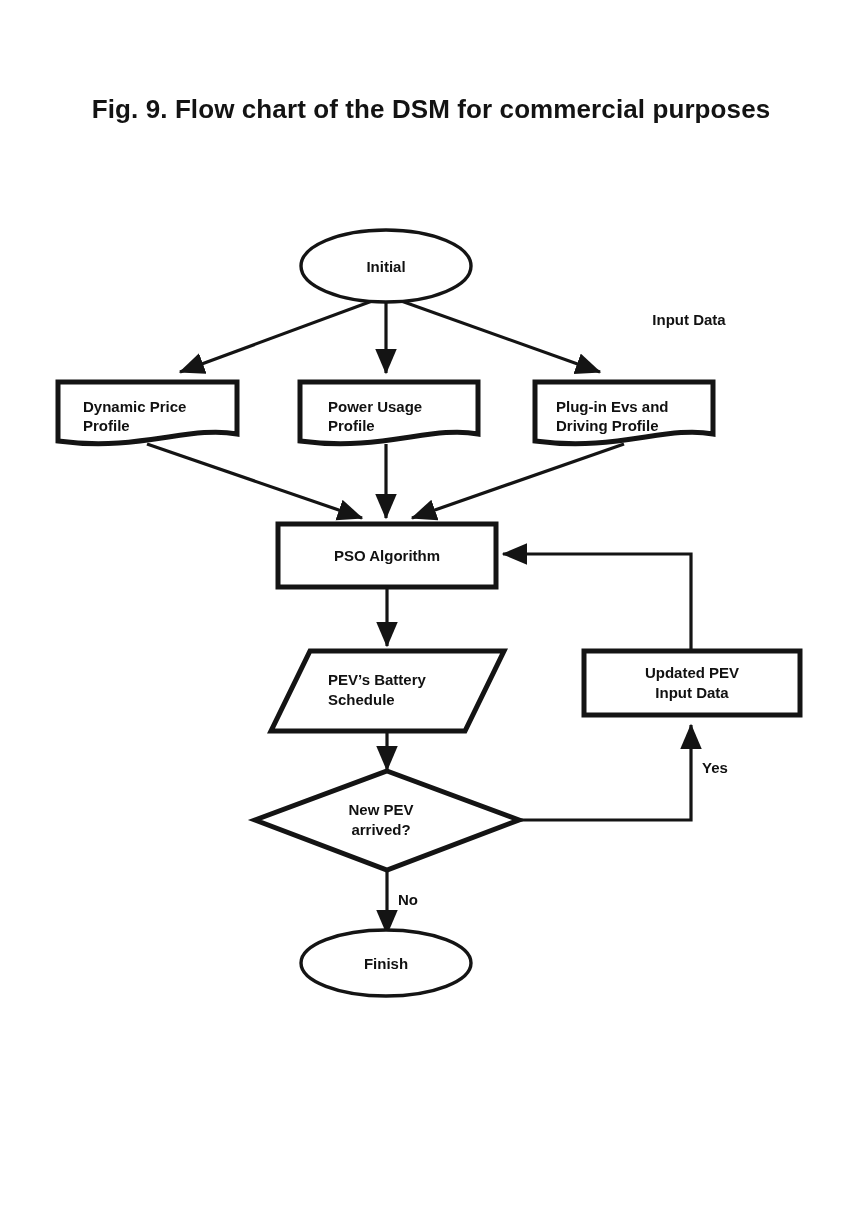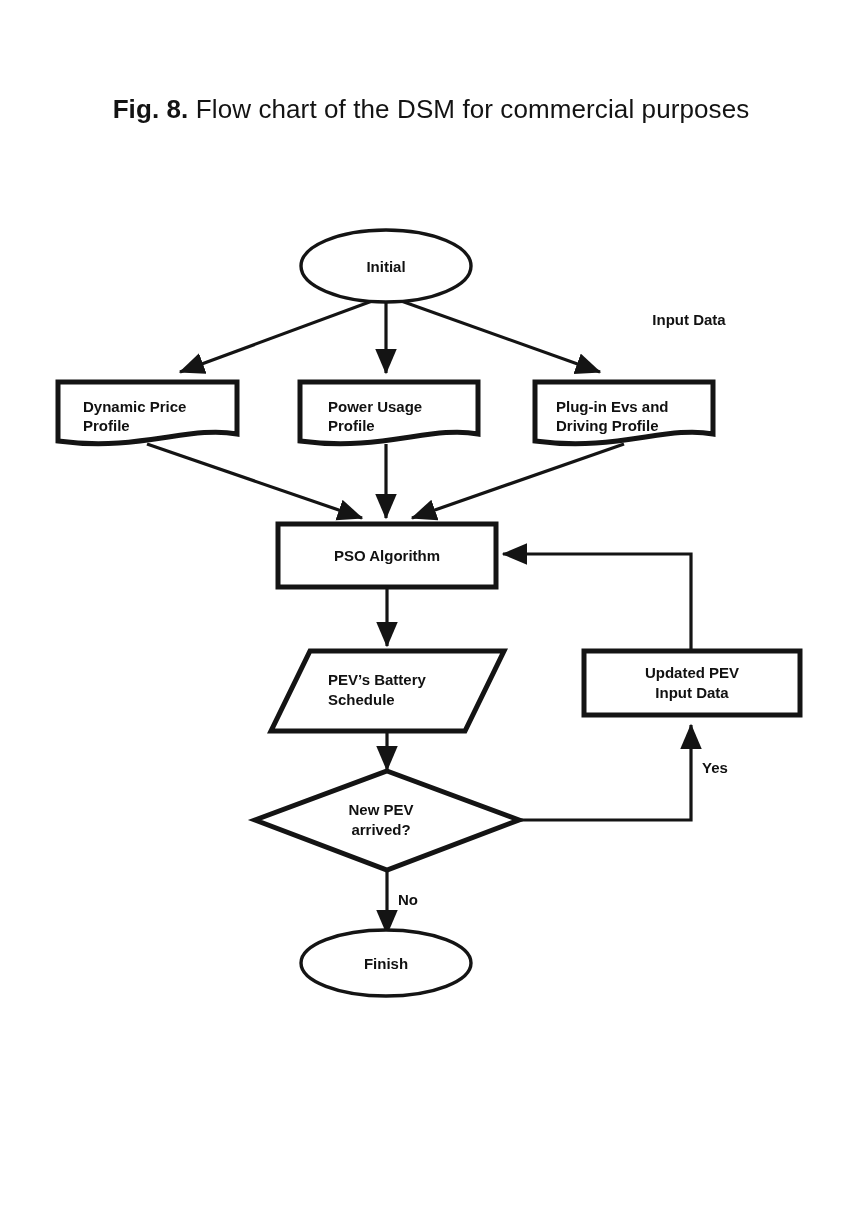--- a/index.html
+++ b/index.html
@@ -29,21 +29,21 @@
     text-align: center;
     font-size: 26px;
     line-height: 1.32;
     color: #131313;
     letter-spacing: 0.1px;
   }
   .caption .fig-label {
     font-weight: 700;
   }
   .caption .fig-text {
-    font-weight: 400;
+    font-weight: 700;
   }
   svg#flow {
     position: absolute;
     left: 0;
     top: 0;
     width: 862px;
     height: 1220px;
     display: block;
   }
   .shape-stroke {
@@ -90,21 +90,21 @@
     fill: #111111;
     text-anchor: middle;
   }
 </style>
 </head>
 <body>
 
 <div id="figure-root">
 
   <div class="caption">
-    <span class="fig-label">Fig. 8.</span>
+    <span class="fig-label">Fig. 9.</span>
     <span class="fig-text">Flow chart of the DSM for commercial purposes</span>
   </div>
 
   <svg id="flow" viewBox="0 0 862 1220" xmlns="http://www.w3.org/2000/svg">
 
     <defs>
       <marker id="arrowhead" markerWidth="9" markerHeight="9" refX="7.6" refY="3.4" orient="auto" markerUnits="strokeWidth">
         <path d="M 0 0 L 8 3.4 L 0 6.8 z" fill="#141414"></path>
       </marker>
     </defs>

